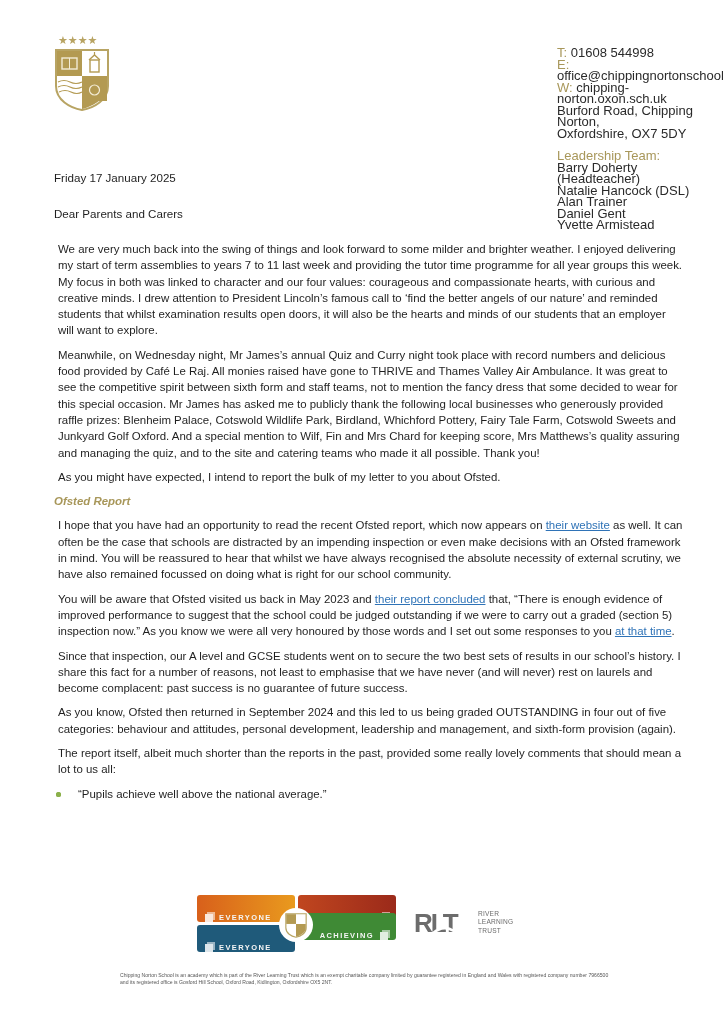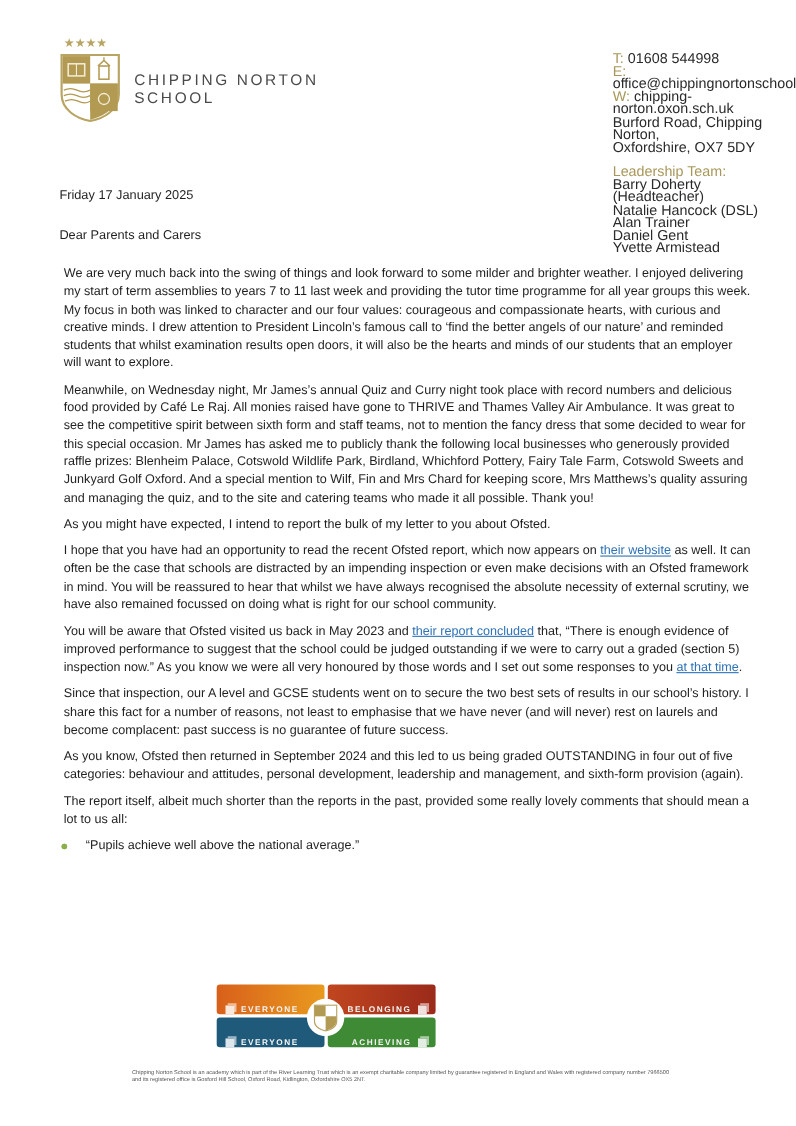--- a/index.html
+++ b/index.html
@@ -150,21 +150,21 @@
     .vbox .sq {
       display: inline-block;
       width: 8px; height: 8px;
       background: rgba(255,255,255,0.85);
       margin: 0 6px;
       box-shadow: 2px -2px 0 rgba(255,255,255,0.55);
     }
     .v1 { left: 0; top: 0; background: linear-gradient(90deg, #d8601b, #e99a1e); padding-left: 2px; }
     .v2 { left: 101px; top: 0; background: linear-gradient(90deg, #c0461f, #9b2a1a); justify-content: flex-end; padding-right: 2px; }
     .v3 { left: 0; top: 30px; background: #1f5a7a; padding-left: 2px; }
-    .v4 { left: 101px; top: 30px; background: #3f8a35; justify-content: flex-end; padding-right: 2px; }
+    .v4 { left: 101px; top: 18px; background: #3f8a35; justify-content: flex-end; padding-right: 2px; }
     .vcrest {
       position: absolute;
       left: 82px;
       top: 13px;
       width: 34px;
       height: 34px;
       border-radius: 50%;
       background: #ffffff;
       display: flex;
       align-items: center;
@@ -221,24 +221,20 @@
       <rect x="8" y="10" width="15" height="11" fill="none" stroke="#f3ecd6" stroke-width="1.4"></rect>
       <line x1="15.5" y1="10" x2="15.5" y2="21" stroke="#f3ecd6" stroke-width="1"></line>
       <rect x="36" y="12" width="9" height="12" fill="none" stroke="#b39a52" stroke-width="1.4"></rect>
       <path d="M35 12 L40.5 7 L46 12" fill="none" stroke="#b39a52" stroke-width="1.4"></path>
       <line x1="40.5" y1="4" x2="40.5" y2="7" stroke="#b39a52" stroke-width="1.2"></line>
       <path d="M4 34 Q10 31 16 34 T28 34" fill="none" stroke="#b39a52" stroke-width="1.2"></path>
       <path d="M4 39 Q10 36 16 39 T28 39" fill="none" stroke="#b39a52" stroke-width="1.2"></path>
       <path d="M5 44 Q11 41 17 44 T28 44" fill="none" stroke="#b39a52" stroke-width="1.2"></path>
       <circle cx="40.5" cy="42" r="5" fill="none" stroke="#f3ecd6" stroke-width="1.2"></circle>
     </svg>
-    <div class="school-name">
-      <div>CHIPPING NORTON</div>
-      <div>SCHOOL</div>
-    </div>
   </div>
 
   <div class="contact">
     <div><span class="lbl">T:</span> <span>01608 544998</span></div>
     <div><span class="lbl">E:</span> <span>office@chippingnortonschool.org</span></div>
     <div><span class="lbl">W:</span> <span>chipping-norton.oxon.sch.uk</span></div>
     <div>Burford Road, Chipping Norton,</div>
     <div>Oxfordshire, OX7 5DY</div>
     <div class="lt-title">Leadership Team:</div>
     <div>Barry Doherty (Headteacher)</div>
@@ -248,20 +244,21 @@
     <div>Yvette Armistead</div>
   </div>
 
   <div class="date">Friday 17 January 2025</div>
   <div class="salutation">Dear Parents and Carers</div>
 
   <div class="body-text">
     <p>We are very much back into the swing of things and look forward to some milder and brighter weather. I enjoyed delivering my start of term assemblies to years 7 to 11 last week and providing the tutor time programme for all year groups this week. My focus in both was linked to character and our four values: courageous and compassionate hearts, with curious and creative minds. I drew attention to President Lincoln’s famous call to ‘find the better angels of our nature’ and reminded students that whilst examination results open doors, it will also be the hearts and minds of our students that an employer will want to explore.</p>
     <p>Meanwhile, on Wednesday night, Mr James’s annual Quiz and Curry night took place with record numbers and delicious food provided by Café Le Raj. All monies raised have gone to THRIVE and Thames Valley Air Ambulance. It was great to see the competitive spirit between sixth form and staff teams, not to mention the fancy dress that some decided to wear for this special occasion. Mr James has asked me to publicly thank the following local businesses who generously provided raffle prizes: Blenheim Palace, Cotswold Wildlife Park, Birdland, Whichford Pottery, Fairy Tale Farm, Cotswold Sweets and Junkyard Golf Oxford. And a special mention to Wilf, Fin and Mrs Chard for keeping score, Mrs Matthews’s quality assuring and managing the quiz, and to the site and catering teams who made it all possible. Thank you!</p>
     <p>As you might have expected, I intend to report the bulk of my letter to you about Ofsted.</p>
+    <div class="heading">Ofsted Report</div>
     <p><span>I hope that you have had an opportunity to read the recent Ofsted report, which now appears on </span><a>their website</a><span> as well. It can often be the case that schools are distracted by an impending inspection or even make decisions with an Ofsted framework in mind. You will be reassured to hear that whilst we have always recognised the absolute necessity of external scrutiny, we have also remained focussed on doing what is right for our school community.</span></p>
     <p><span>You will be aware that Ofsted visited us back in May 2023 and </span><a>their report concluded</a><span> that, “There is enough evidence of improved performance to suggest that the school could be judged outstanding if we were to carry out a graded (section 5) inspection now.” As you know we were all very honoured by those words and I set out some responses to you </span><a>at that time</a><span>.</span></p>
     <p>Since that inspection, our A level and GCSE students went on to secure the two best sets of results in our school’s history. I share this fact for a number of reasons, not least to emphasise that we have never (and will never) rest on laurels and become complacent: past success is no guarantee of future success.</p>
     <p>As you know, Ofsted then returned in September 2024 and this led to us being graded OUTSTANDING in four out of five categories: behaviour and attitudes, personal development, leadership and management, and sixth-form provision (again).</p>
     <p>The report itself, albeit much shorter than the reports in the past, provided some really lovely comments that should mean a lot to us all:</p>
     <ul class="bullets">
       <li><span class="dot"></span></li>
       <li><span class="dot"></span><span>“Pupils achieve well above the national average.”</span></li>
     </ul>
   </div>
@@ -285,15 +282,26 @@
       </div>
     <div class="vcrest">
       <svg width="22" height="25" viewBox="0 0 56 64">
         <path d="M2 2 H54 V38 C54 52 40 60 28 62 C16 60 2 52 2 38 Z" fill="#ffffff" stroke="#b8a463" stroke-width="3"></path>
         <rect x="3" y="3" width="25" height="25" fill="#b39a52"></rect>
         <path d="M28 28 H53 V38 C53 50 40 58 28 61 Z" fill="#b39a52"></path>
       </svg>
     </div>
   </div>
 
+  <div class="rlt">
+    <div class="rlt-mark">RLT</div>
+    <svg style="position:absolute;left:18px;top:16px" width="44" height="14" viewBox="0 0 44 14">
+      <path d="M0 10 Q11 0 22 7 T44 4" fill="none" stroke="#ffffff" stroke-width="2.5"></path>
+    </svg>
+    <div class="rlt-text">
+      <div>RIVER</div>
+      <div>LEARNING</div>
+      <div>TRUST</div>
+    </div>
+  </div>
 
   <div class="footer">Chipping Norton School is an academy which is part of the River Learning Trust which is an exempt charitable company limited by guarantee registered in England and Wales with registered company number 7966500 and its registered office is Gosford Hill School, Oxford Road, Kidlington, Oxfordshire OX5 2NT.</div>
 </div>
 
 </body></html>

